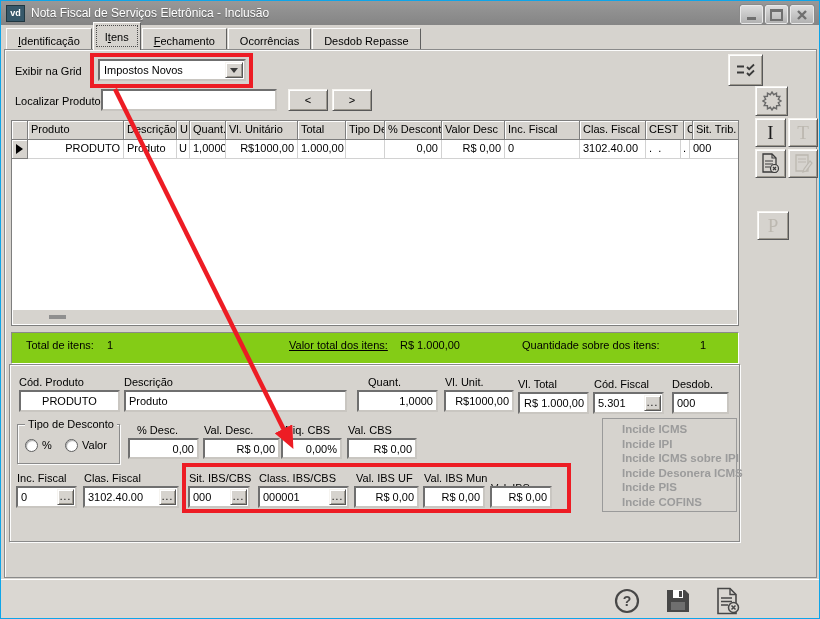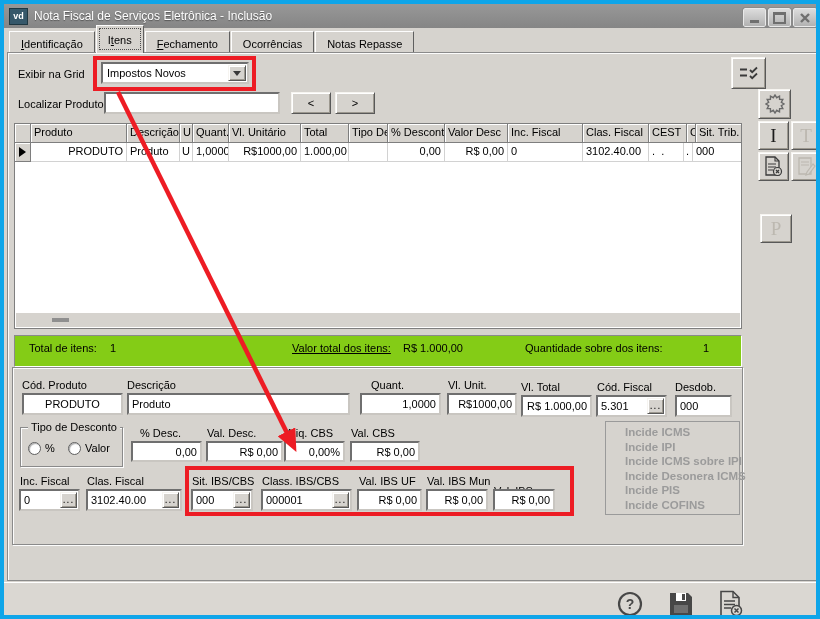--- a/index.html
+++ b/index.html
@@ -1,17 +1,17 @@
 <!DOCTYPE html>
 <html><head>
 <meta charset="utf-8">
 <style>
   html,body{margin:0;padding:0;}
   body{width:820px;height:619px;overflow:hidden;font-family:"Liberation Sans",sans-serif;font-size:11px;color:#000;}
-  #root{position:relative;width:820px;height:619px;background:#d6d3ce;border:4px solid #0ea5e9;box-sizing:border-box;overflow:hidden;}
+  #root{position:relative;width:820px;height:619px;background:#d6d3ce;border:1px solid #0ea5e9;box-sizing:border-box;overflow:hidden;}
   .abs{position:absolute;}
   .lbl{position:absolute;white-space:nowrap;font-size:11px;color:#000;}
   
   #titlebar{left:0;top:0;width:100%;height:24px;background:linear-gradient(#989898,#858585);display:flex;align-items:center;}
   #appicon{width:17px;height:15px;margin:0 6px 0 5px;background:#36586a;border:1px solid #1f3741;color:#fff;font-size:9px;font-weight:bold;display:flex;align-items:center;justify-content:center;}
   #apptitle{color:#fff;font-size:12px;text-shadow:0 1px 1px #555;}
   .capbtn{position:absolute;top:4px;width:21px;height:17px;background:linear-gradient(#dcdcdc,#b2b2b2);border:1px solid #e9e9e9;outline:1px solid #8a8a8a;border-radius:2px;display:flex;align-items:center;justify-content:center;}
   .capglyph{color:#6f6f6f;}
   
   #tabstrip{left:5px;top:26px;height:23px;display:flex;align-items:flex-end;}
@@ -96,21 +96,21 @@
       </div>
     <div class="tab">
         <span></span>
         <span class="accel">F</span>
         <span>echamento</span>
       </div>
     <div class="tab">
         <span>Ocorrências</span>
       </div>
     <div class="tab">
-        <span>Notas Repasse</span>
+        <span>Desdob Repasse</span>
       </div>
   </div>
 
   <div id="page" class="abs"></div>
 
   <div class="lbl" style="left:14px;top:64px;">Exibir na Grid</div>
   <div id="combo" class="abs sunken">
     <div class="val">Impostos Novos</div>
     <div id="comboBtn" class="btn3d">
         <div class="downtri"></div>

